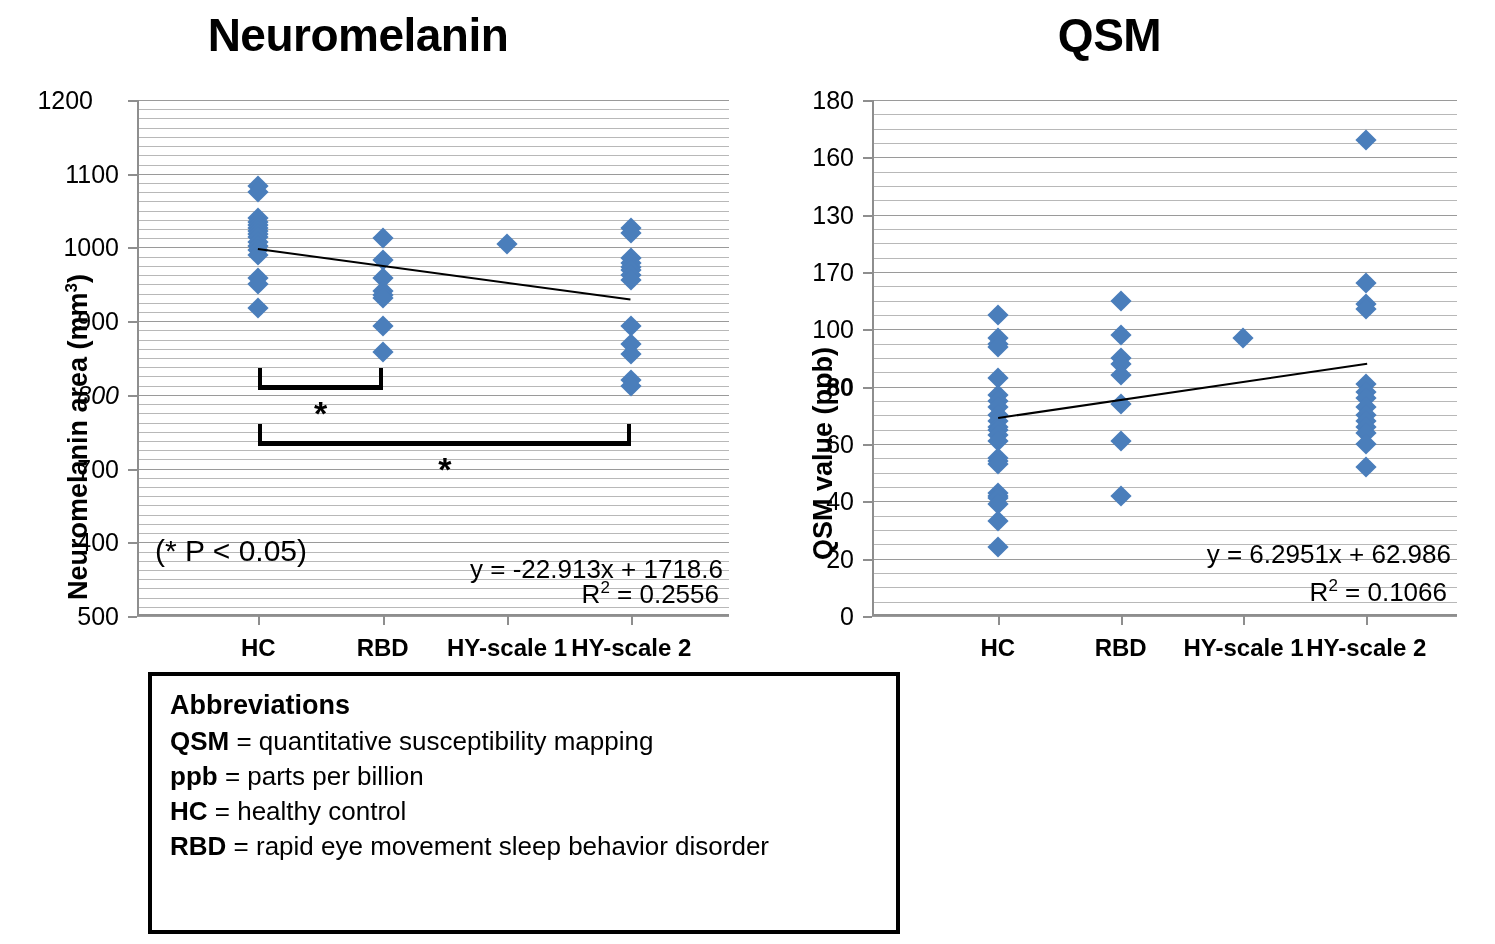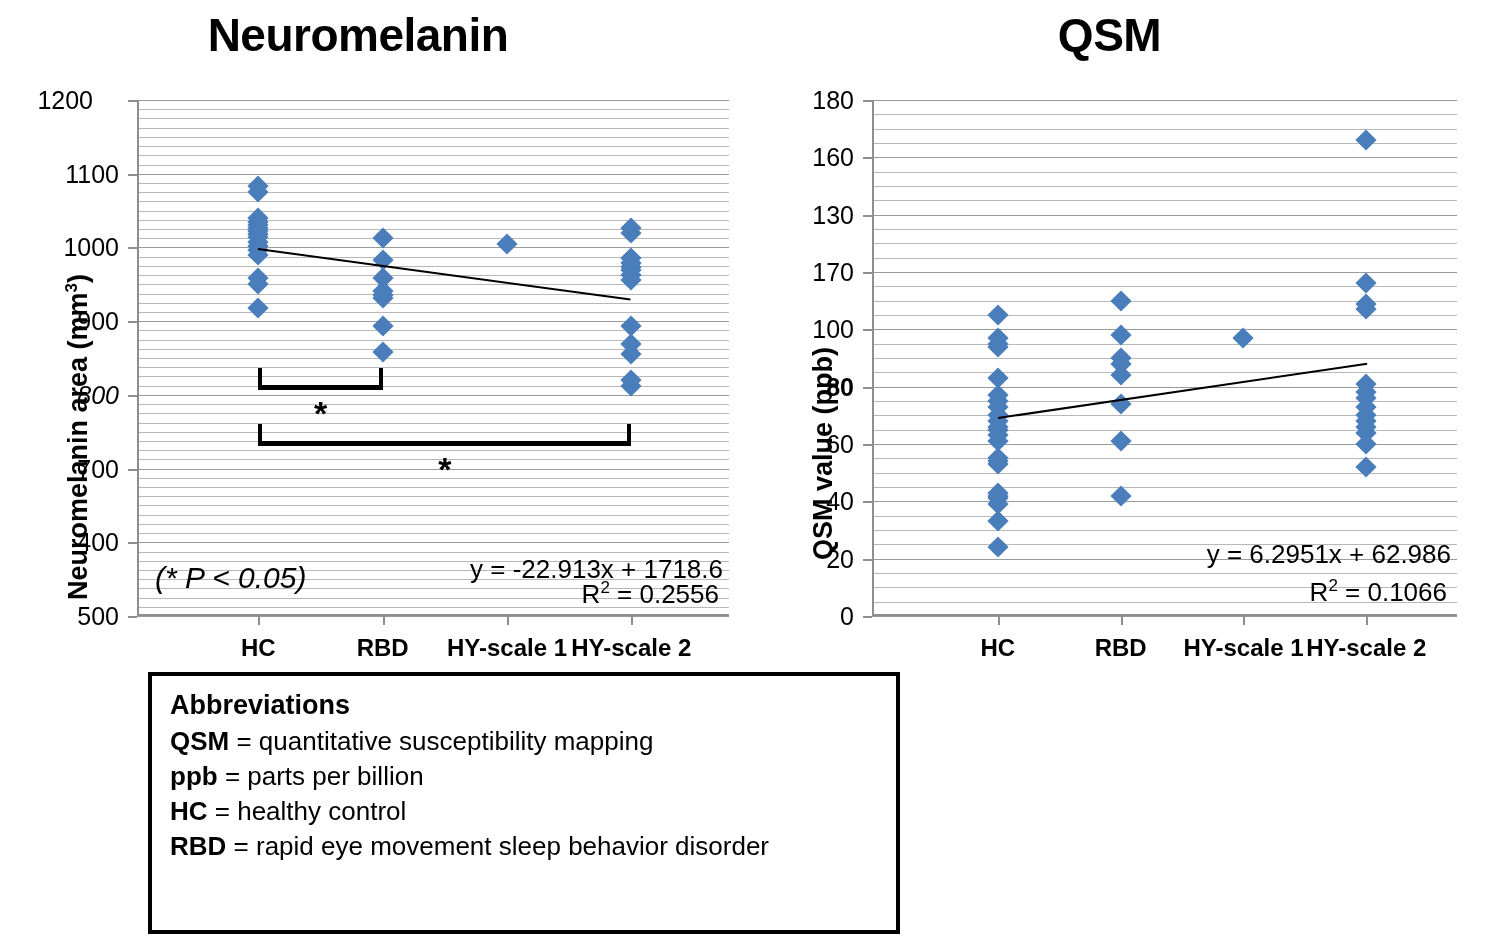--- a/index.html
+++ b/index.html
@@ -187,21 +187,21 @@
       <div class="pt" style="left: 494.32px; top: 174.703px; background: rgb(74, 126, 187);"></div>
       <div class="pt" style="left: 494.32px; top: 179.863px; background: rgb(74, 126, 187);"></div>
       <div class="pt" style="left: 494.32px; top: 225.566px; background: rgb(74, 126, 187);"></div>
       <div class="pt" style="left: 494.32px; top: 243.994px; background: rgb(74, 126, 187);"></div>
       <div class="pt" style="left: 494.32px; top: 253.577px; background: rgb(74, 126, 187);"></div>
       <div class="pt" style="left: 494.32px; top: 280.114px; background: rgb(74, 126, 187);"></div>
       <div class="pt" style="left: 494.32px; top: 286.011px; background: rgb(74, 126, 187);"></div>
       <div class="trend" style="left: 121.36px; top: 148.47px; width: 376.386px; transform: rotate(7.73685deg);"></div>
       <div class="eq" style="right: 6px; top: 454.086px;">y = -22.913x + 1718.6</div>
       <div class="eq" style="right: 10px; top: 478.411px;">R<sup>2</sup> = 0.2556</div>
-      <div class="pnote" style="left: 18px; top: 461px; font-style: italic;">(* P &lt; 0.05)</div>
+      <div class="pnote" style="left: 18px; top: 434px;">(* P &lt; 0.05)</div>
       <div class="brk" style="left: 121.36px; width: 124.32px; top: 268.434px; height: 22px;"></div>
       <div class="star" style="left: 183.52px; top: 296.434px;">*</div>
       <div class="brk" style="left: 121.36px; width: 372.96px; top: 323.72px; height: 22px;"></div>
       <div class="star" style="left: 307.84px; top: 351.72px;">*</div>
     </div>
 </div>
 
 <div class="panel" id="panel-right">
   <div class="chart-title">QSM</div>
   <div class="ylabel" id="ylabel-right" style="left: 48px; top: 560px;">QSM value (ppb)</div>

